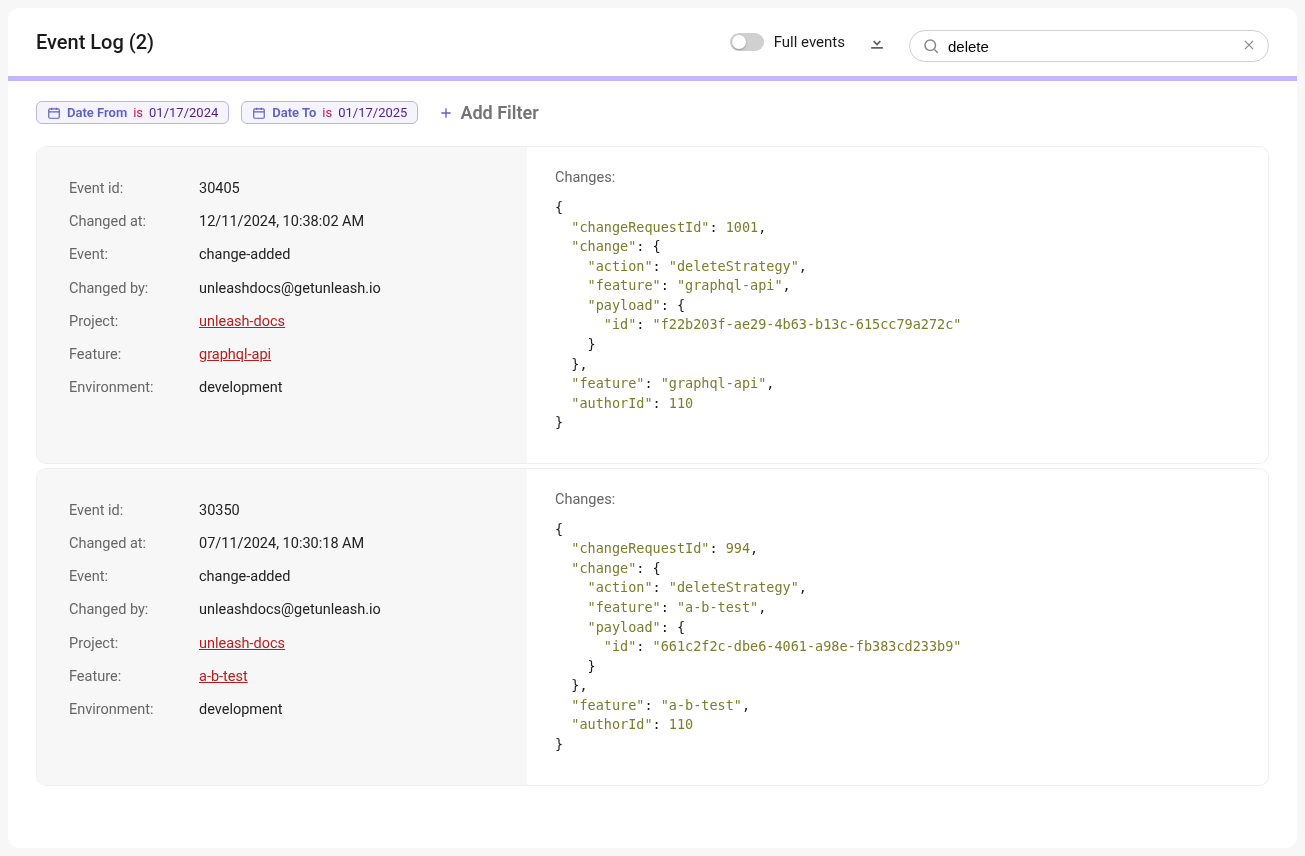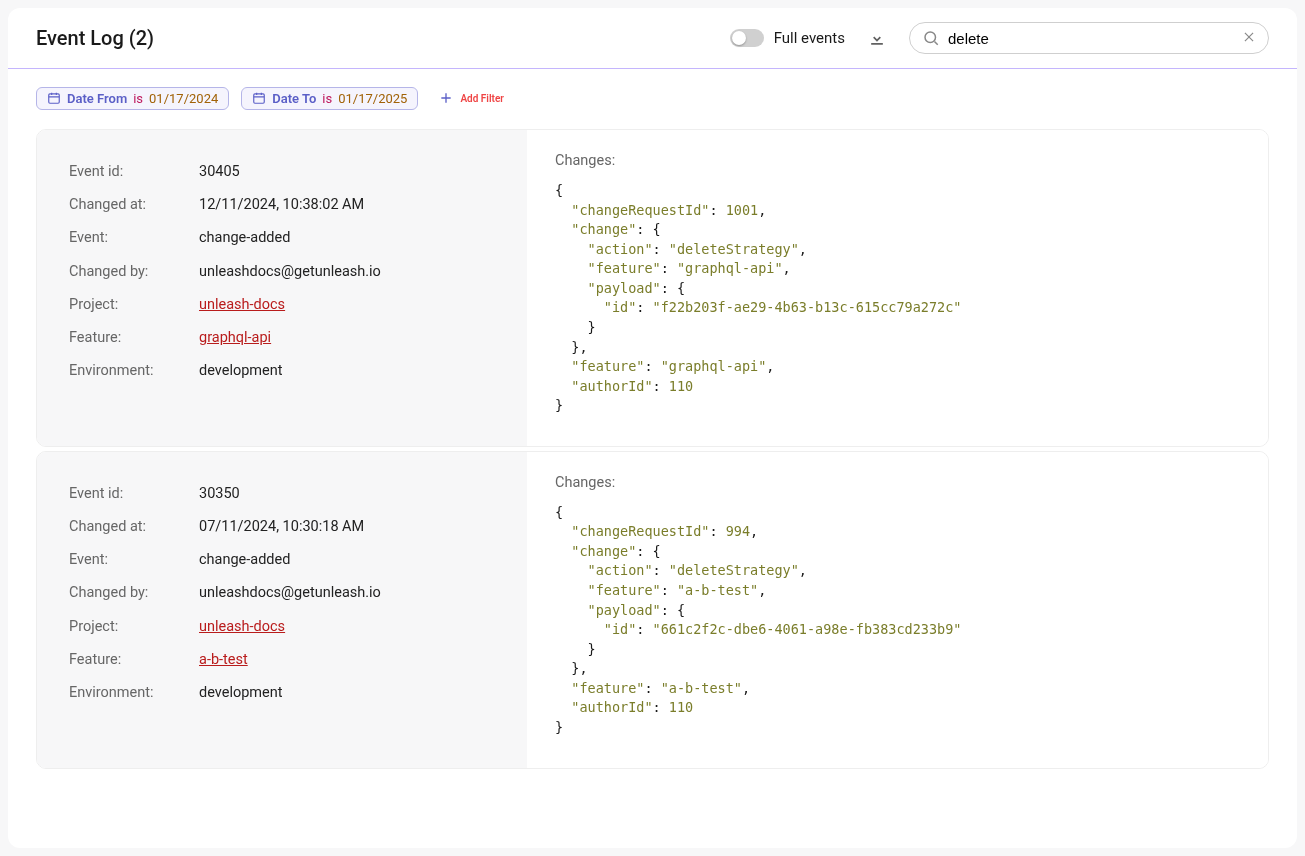--- a/index.html
+++ b/index.html
@@ -13,21 +13,21 @@
     background: #fff;
     border-radius: 12px;
     margin: 8px;
     min-height: 840px;
     overflow: hidden;
   }
   .header {
     display: flex;
     align-items: center;
     padding: 14px 28px;
-    border-bottom: 1px solid #c4b5fd;
+    border-bottom: 5px solid #c4b5fd;
     gap: 16px;
     justify-content: space-between;
   }
   .header-title {
     font-size: 20px;
     font-weight: 500;
     flex: 1;
   }
   .toggle-wrap {
     display: flex;
@@ -57,20 +57,21 @@
     display:flex; align-items:center; justify-content:center;
     cursor:pointer; color:#616161;
   }
   .search {
     display:flex; align-items:center;
     border: 1px solid #cfcfcf;
     border-radius: 22px;
     padding: 6px 12px;
     width: 360px;
     gap: 8px;
+    margin-top: 8px;
   }
   .search svg { flex-shrink:0; }
   .search input {
     border:none; outline:none; flex:1; font-size:15px;
     background:transparent;
   }
   .search-clear { cursor:pointer; color:#777; }
 
   .filter-bar {
     display:flex; align-items:center; gap:12px;
@@ -81,27 +82,27 @@
     border: 1px solid #b5b5e8;
     background: #f5f4fd;
     border-radius: 6px;
     padding: 3px 10px;
     font-size: 13px;
     gap: 6px;
     cursor: pointer;
   }
   .chip-label { color:#5b5fc7; font-weight:600; }
   .chip-op { color:#be185d; }
-  .chip-val { color:#a16207; }
+  .chip-val { color:#4c1d95; }
   .chip svg { color:#5b5fc7; }
 
   .add-filter {
     display:inline-flex; align-items:center; gap:6px;
-    color:#ef4444; font-weight:600; cursor:pointer;
-    font-size: 10px;
+    color:#737373; font-weight:600; cursor:pointer;
+    font-size: 18px;
     padding: 5px 8px;
   }
   .add-filter svg { color:#5b5fc7; }
 
   .events {
     padding: 0 28px 28px;
     display:flex; flex-direction:column; gap:4px;
   }
   .event-card {
     display:flex;

